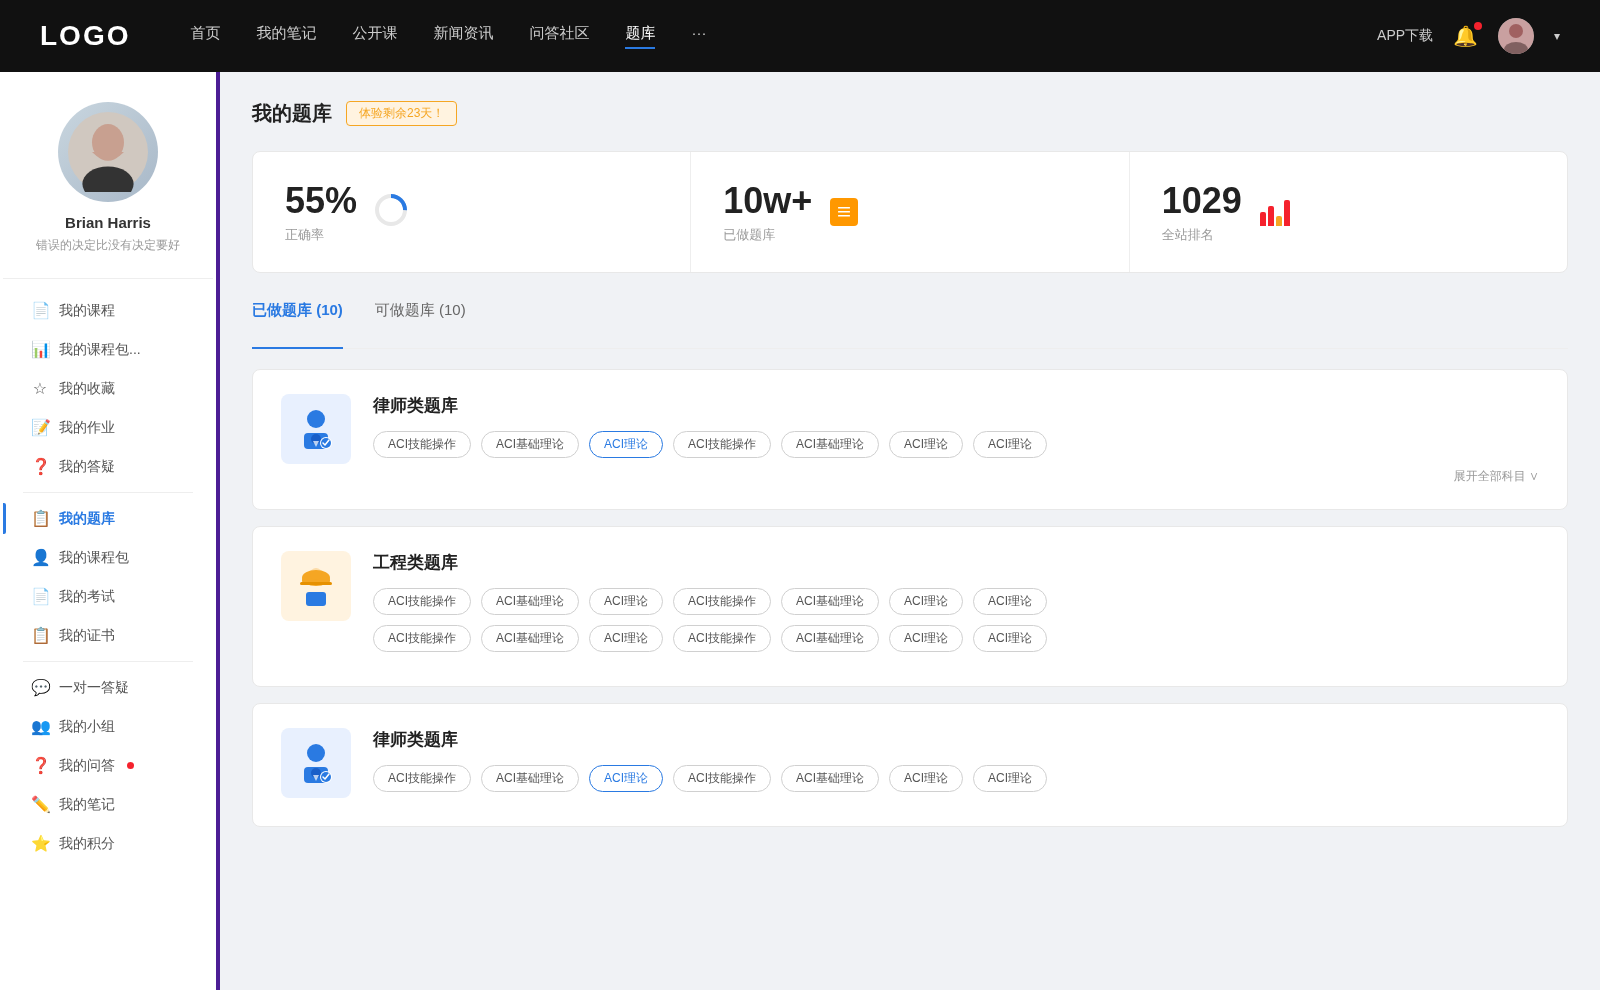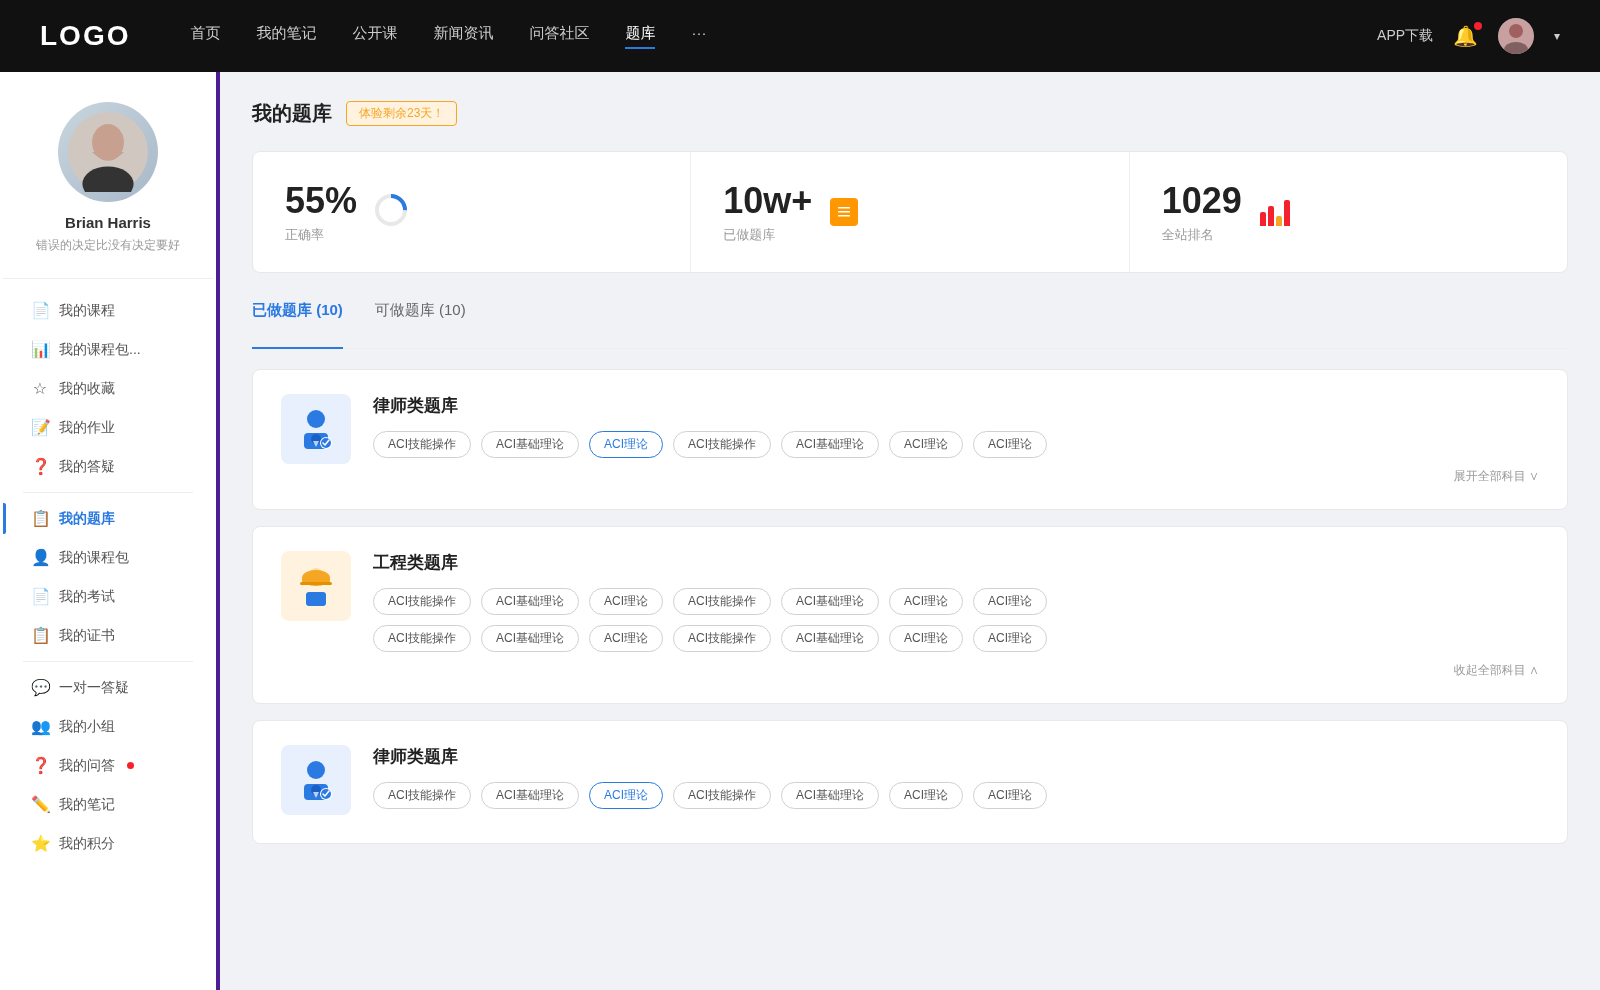--- a/index.html
+++ b/index.html
@@ -573,21 +573,20 @@
           </div>
           <div class="tags-row">
             <span class="tag">ACI技能操作</span>
             <span class="tag">ACI基础理论</span>
             <span class="tag">ACI理论</span>
             <span class="tag">ACI技能操作</span>
             <span class="tag">ACI基础理论</span>
             <span class="tag">ACI理论</span>
             <span class="tag">ACI理论</span>
           </div>
-          <div class="expand-link">收起全部科目 ∧</div>
         </div>
       </div>
     </div>
 
     <div class="qbank-card" style="margin-bottom:0;">
       <div class="qbank-header">
         <div class="qbank-icon-wrap">
           <svg width="44" height="44" viewBox="0 0 44 44">
             <circle cx="22" cy="12" r="9" fill="#2a7ae2"></circle>
             <rect x="10" y="26" width="24" height="16" rx="4" fill="#2a7ae2"></rect>

